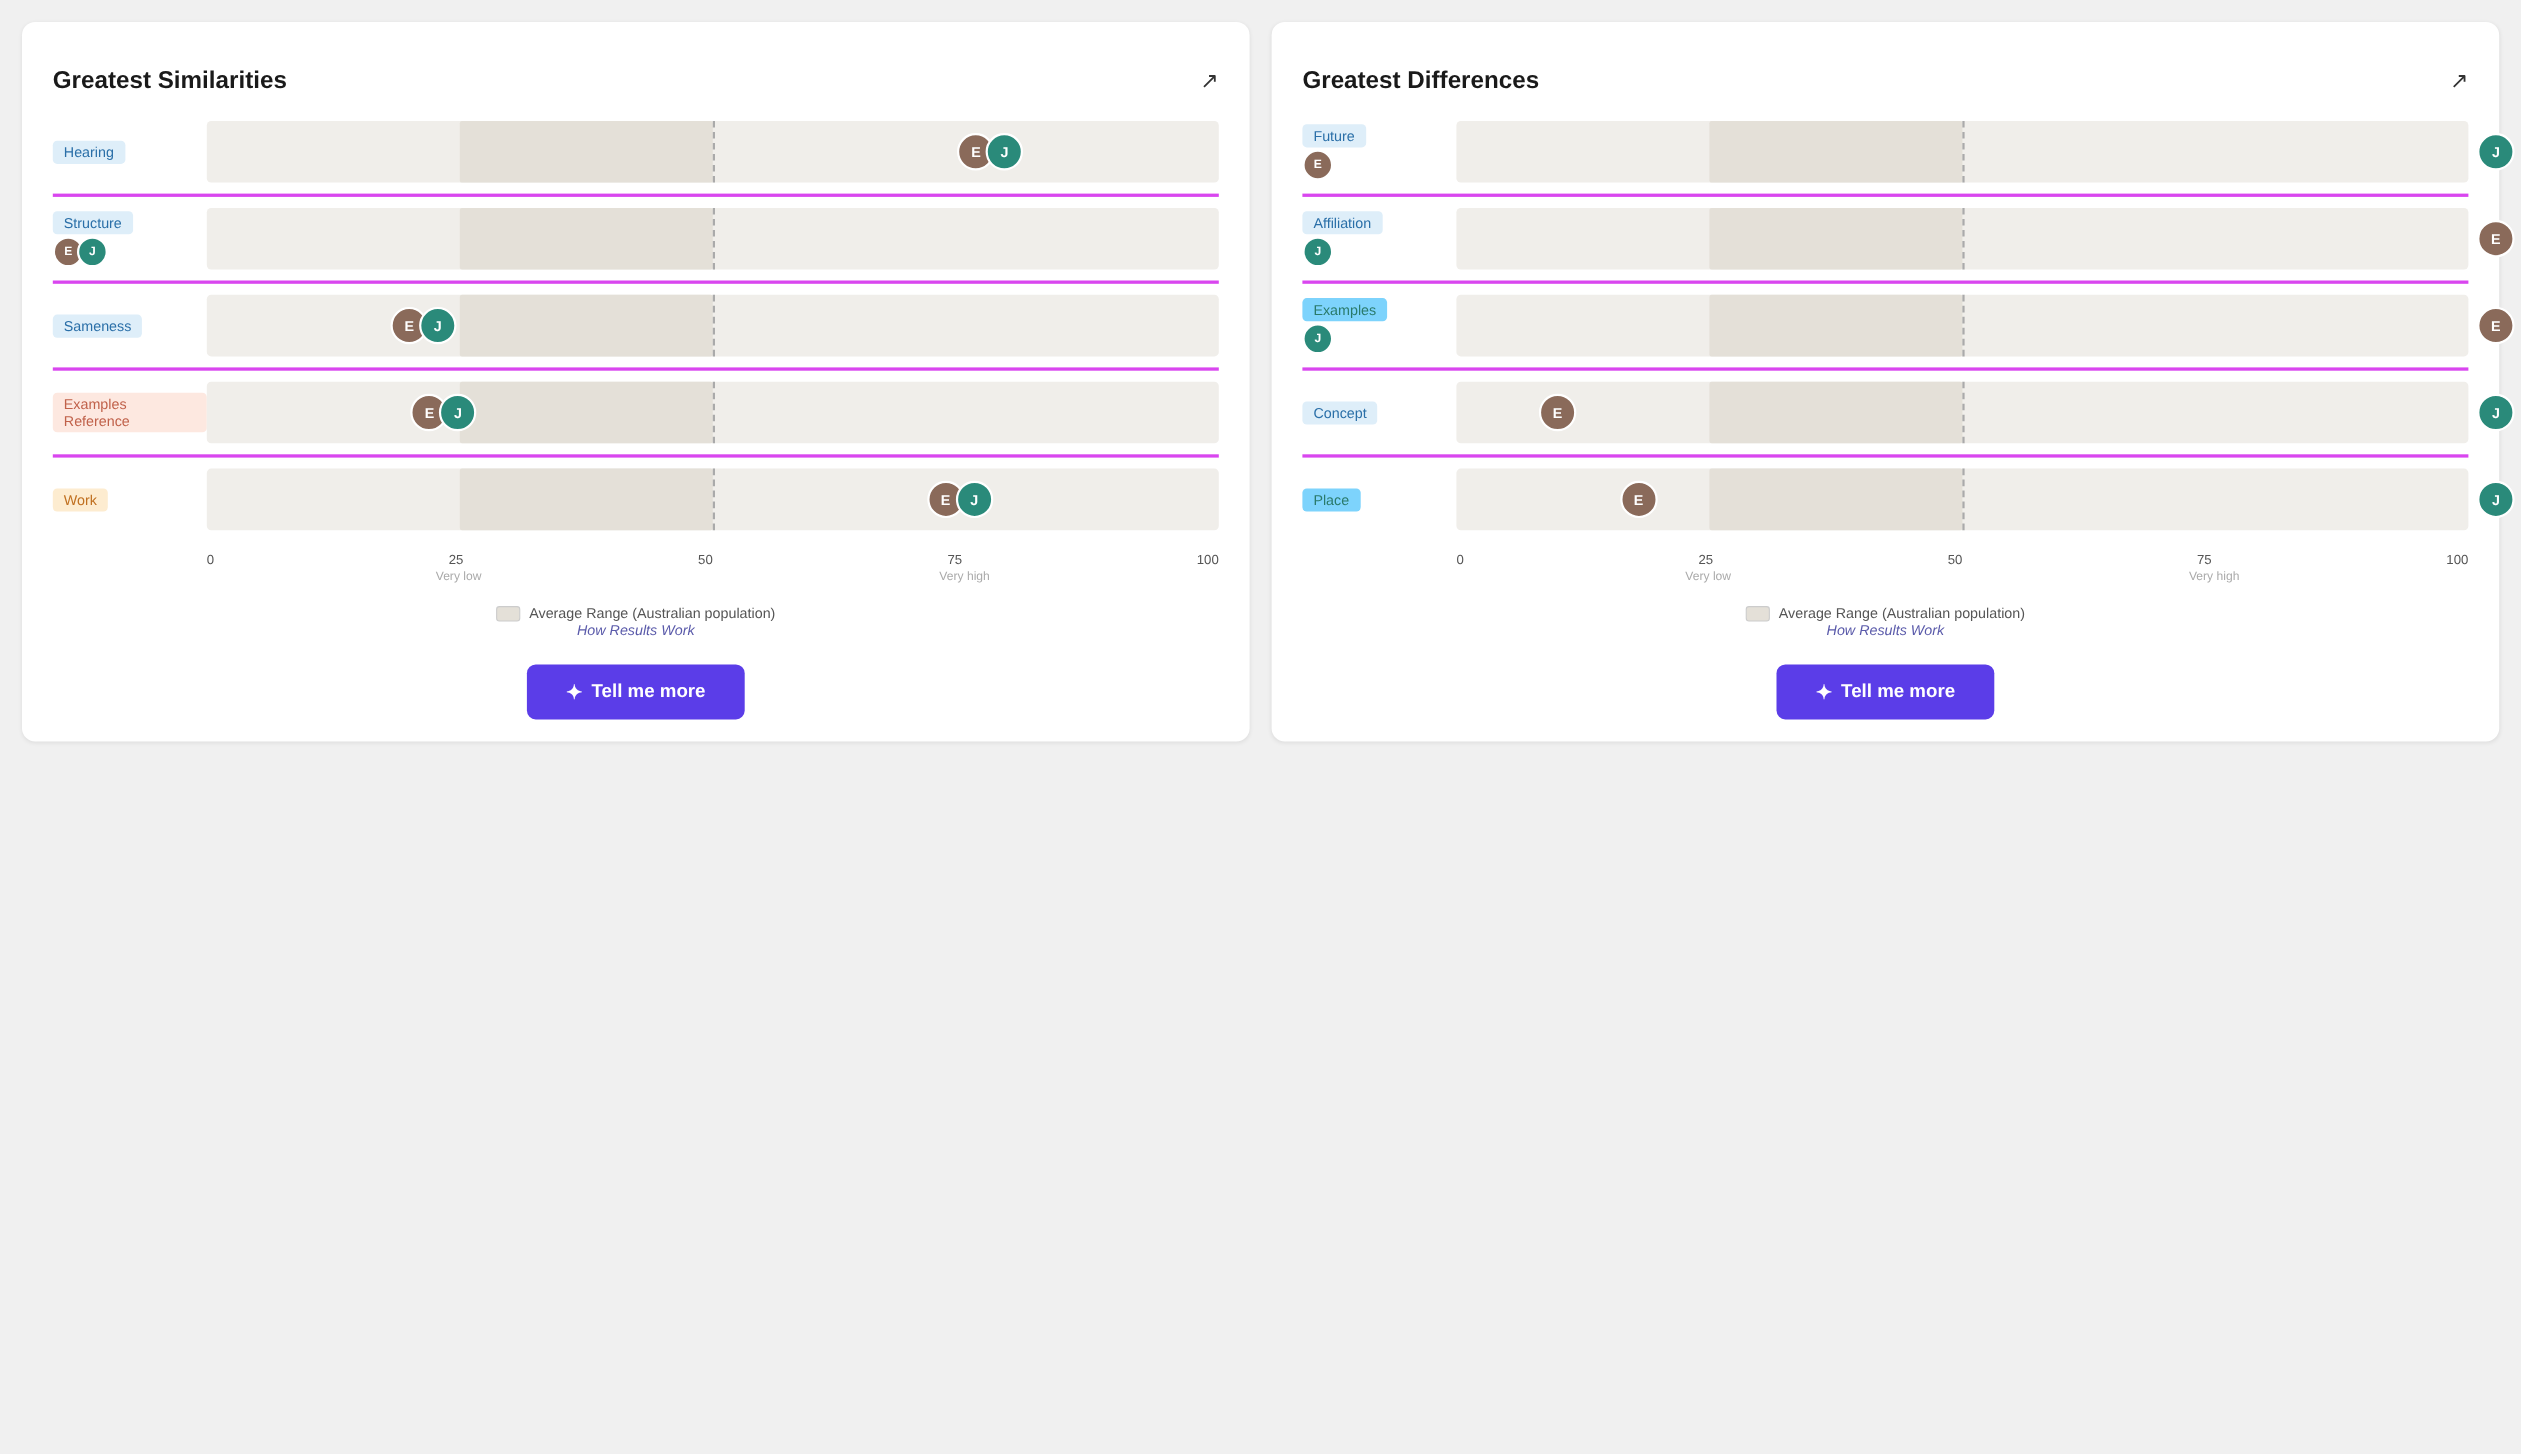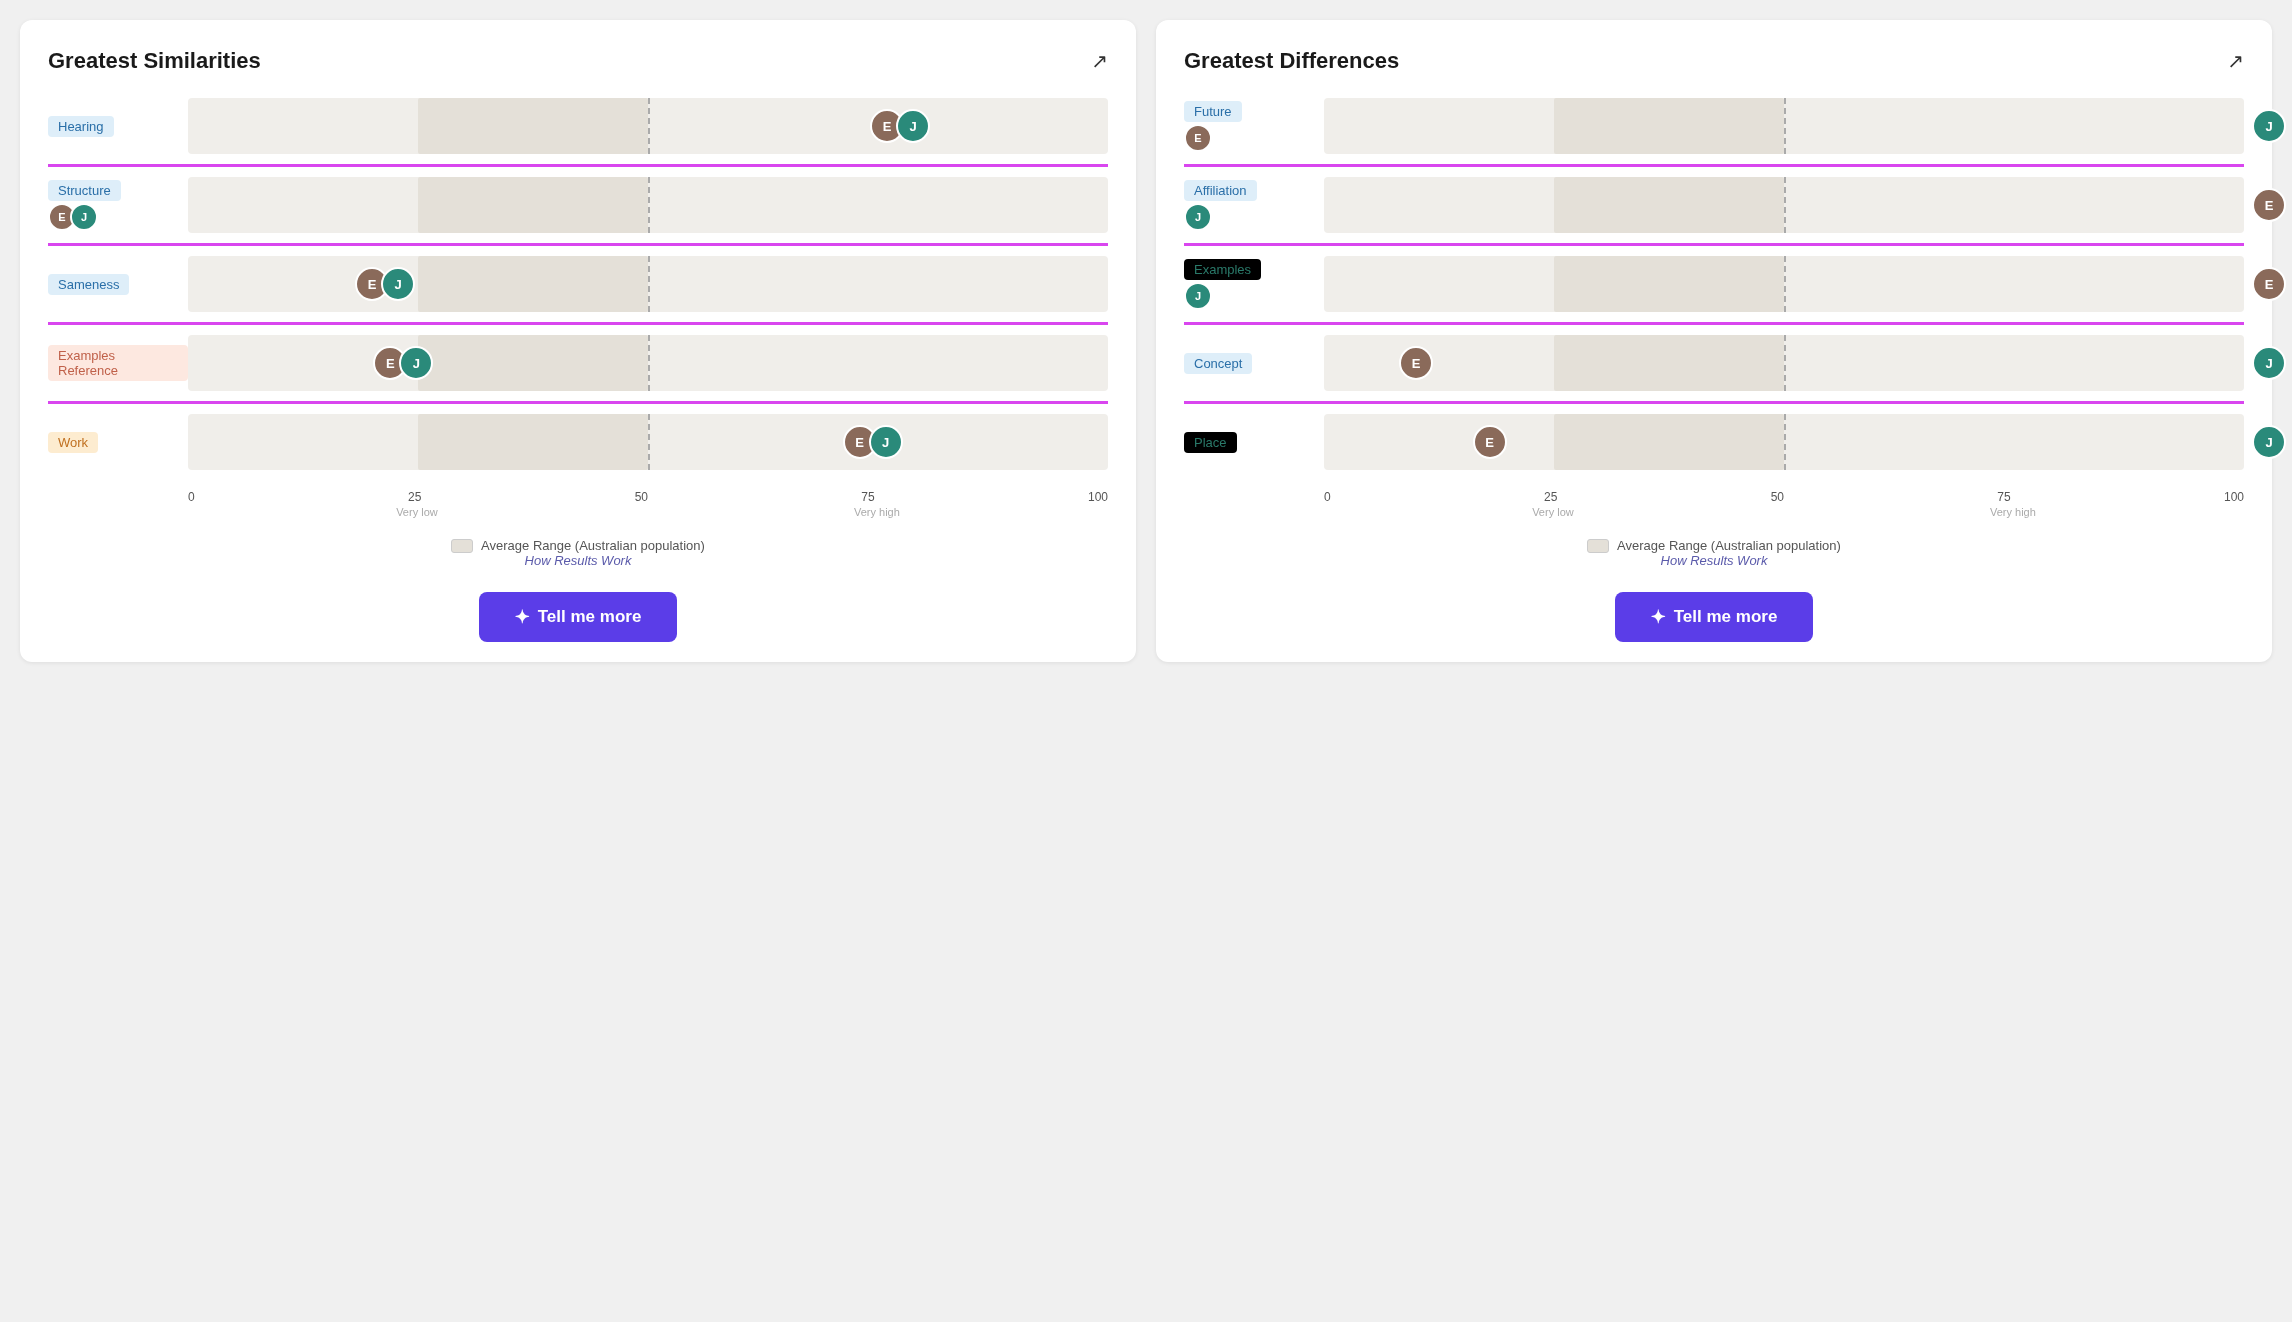--- a/index.html
+++ b/index.html
@@ -14,21 +14,21 @@
     }
     .panels-container {
       display: flex;
       gap: 20px;
       width: 100%;
       max-width: 2292px;
     }
     .panel {
       background: #fff;
       border-radius: 12px;
-      padding: 28px 28px 20px 28px;
+      padding: 40px 28px 20px 28px;
       flex: 1;
       box-shadow: 0 1px 4px rgba(0,0,0,0.08);
     }
     .panel-header {
       display: flex;
       justify-content: space-between;
       align-items: center;
       margin-bottom: 24px;
     }
     .panel-title {
@@ -62,21 +62,21 @@
     .category-label {
       display: inline-block;
       padding: 3px 10px;
       border-radius: 4px;
       font-size: 13px;
       font-weight: 500;
     }
     .label-blue { background: #deeef9; color: #2a6fa8; }
     .label-salmon { background: #fde8e0; color: #c0614a; }
     .label-orange { background: #fdecd0; color: #c07020; }
-    .label-teal { background: #000000; color: #2a7a6a; }
+    .label-teal { background: #7dd3fc; color: #2a7a6a; }
     .bar-container {
       flex: 1;
       height: 56px;
       background: #f0eeea;
       border-radius: 4px;
       position: relative;
       overflow: visible;
     }
     .avg-range {
       position: absolute;

